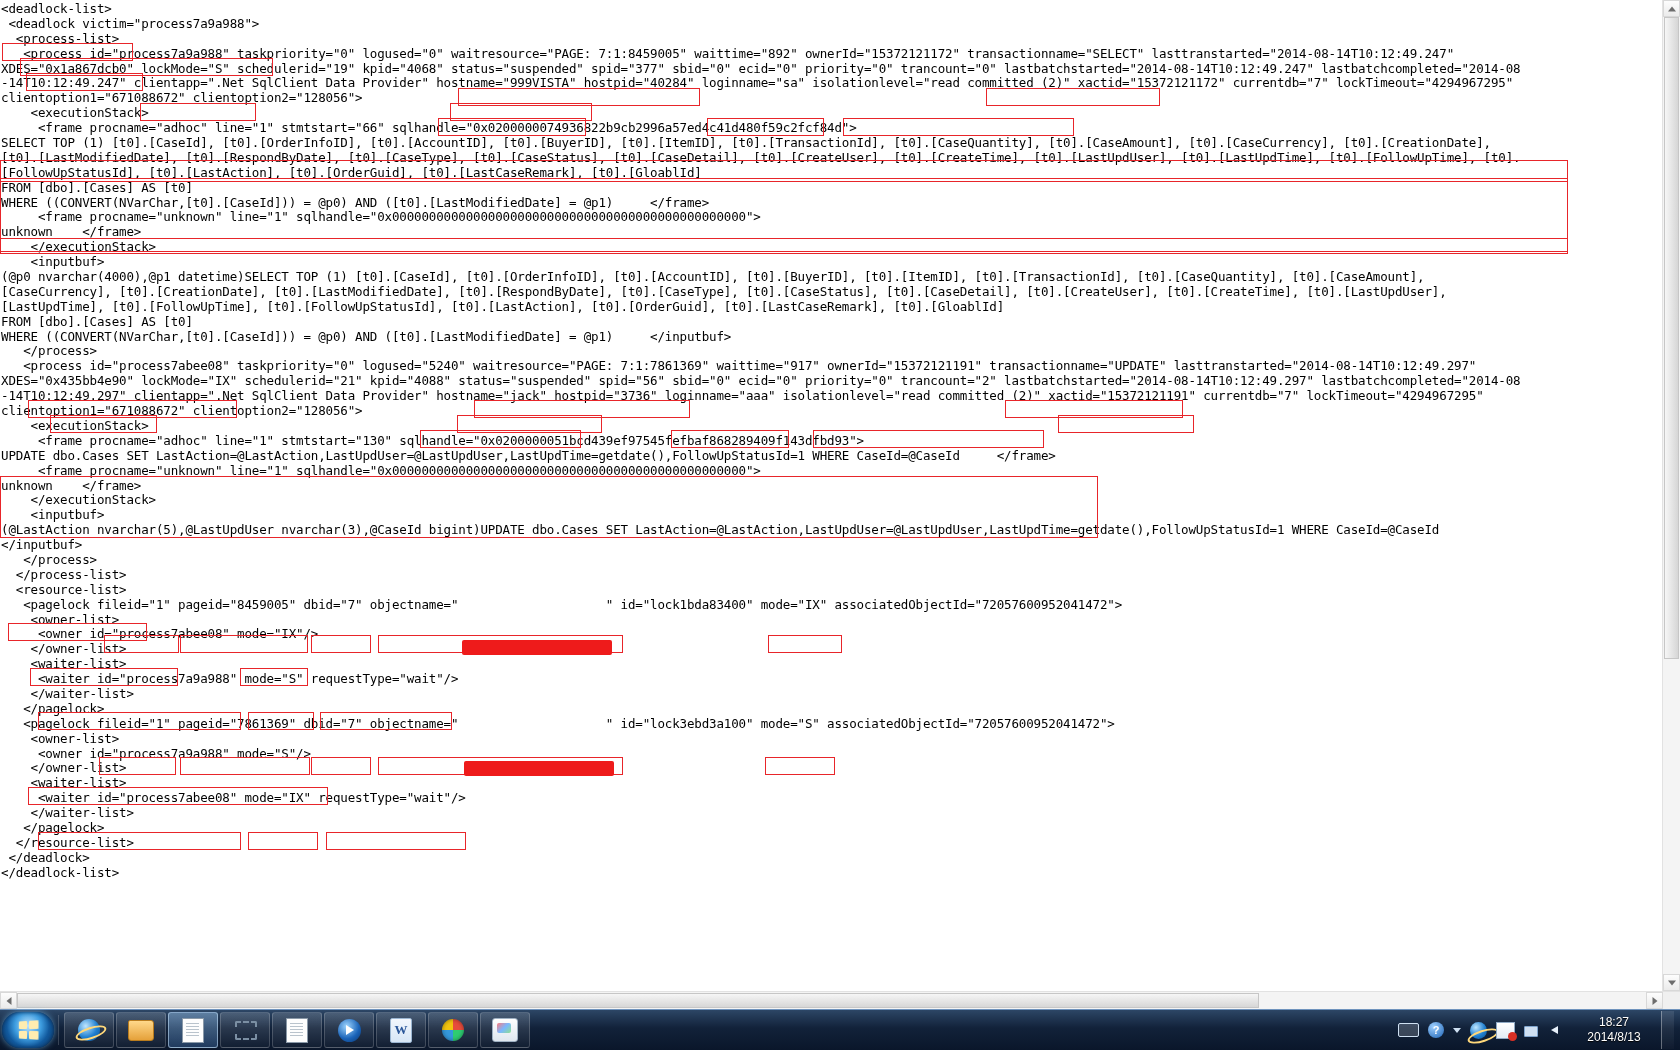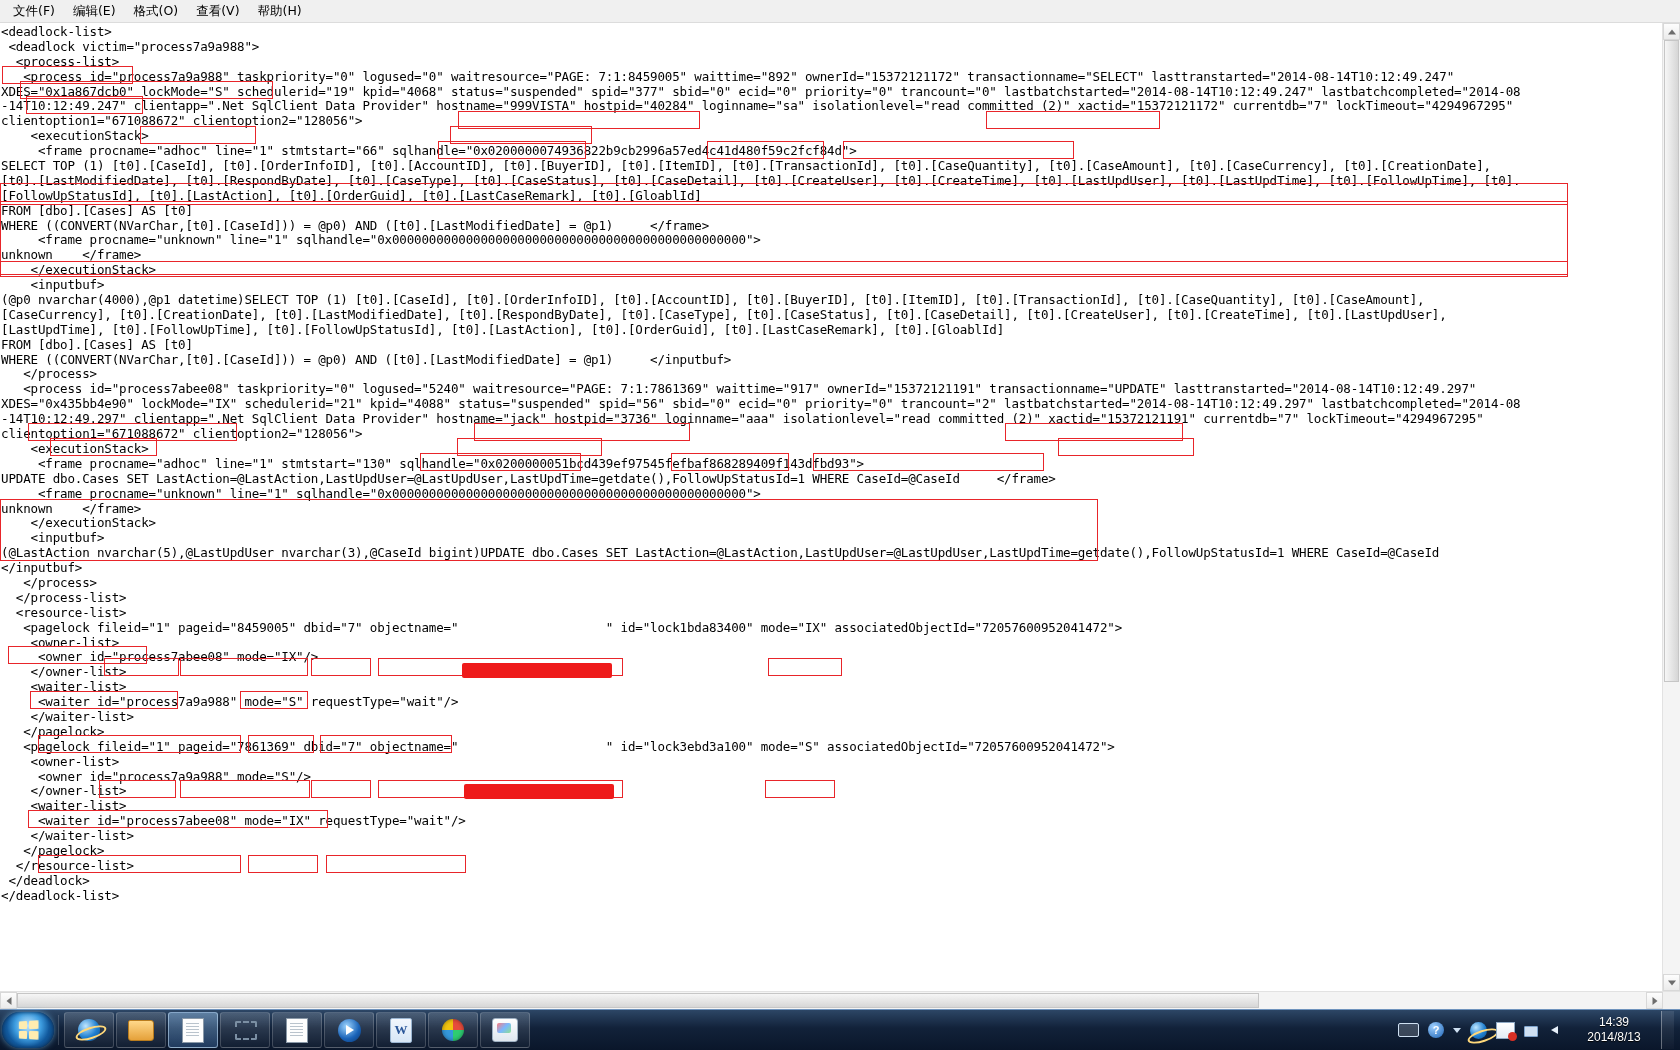--- a/index.html
+++ b/index.html
@@ -169,27 +169,20 @@
       border-radius:50%;background:#d93025;}
   .ic-caret{width:0;height:0;border-left:4px solid transparent;border-right:4px solid transparent;
       border-top:5px solid #cfe0f2;}
 </style>
 </head>
 <body>
 
 <div id="app">
 
 
-  <div class="menubar">
-    <div class="menuitem">文件(F)</div>
-    <div class="menuitem">编辑(E)</div>
-    <div class="menuitem">格式(O)</div>
-    <div class="menuitem">查看(V)</div>
-    <div class="menuitem">帮助(H)</div>
-  </div>
 
   <div class="body-area">
     <div class="textwrap">
       <div class="textlayer" id="textlayer"><div class="line">&lt;deadlock-list&gt;</div><div class="line"> &lt;deadlock victim="process7a9a988"&gt;</div><div class="line">  &lt;process-list&gt;</div><div class="line">   &lt;process id="process7a9a988" taskpriority="0" logused="0" waitresource="PAGE: 7:1:8459005" waittime="892" ownerId="15372121172" transactionname="SELECT" lasttranstarted="2014-08-14T10:12:49.247"</div><div class="line">XDES="0x1a867dcb0" lockMode="S" schedulerid="19" kpid="4068" status="suspended" spid="377" sbid="0" ecid="0" priority="0" trancount="0" lastbatchstarted="2014-08-14T10:12:49.247" lastbatchcompleted="2014-08</div><div class="line">-14T10:12:49.247" clientapp=".Net SqlClient Data Provider" hostname="999VISTA" hostpid="40284" loginname="sa" isolationlevel="read committed (2)" xactid="15372121172" currentdb="7" lockTimeout="4294967295"</div><div class="line">clientoption1="671088672" clientoption2="128056"&gt;</div><div class="line">    &lt;executionStack&gt;</div><div class="line">     &lt;frame procname="adhoc" line="1" stmtstart="66" sqlhandle="0x0200000074936822b9cb2996a57ed4c41d480f59c2fcf84d"&gt;</div><div class="line">SELECT TOP (1) [t0].[CaseId], [t0].[OrderInfoID], [t0].[AccountID], [t0].[BuyerID], [t0].[ItemID], [t0].[TransactionId], [t0].[CaseQuantity], [t0].[CaseAmount], [t0].[CaseCurrency], [t0].[CreationDate],</div><div class="line">[t0].[LastModifiedDate], [t0].[RespondByDate], [t0].[CaseType], [t0].[CaseStatus], [t0].[CaseDetail], [t0].[CreateUser], [t0].[CreateTime], [t0].[LastUpdUser], [t0].[LastUpdTime], [t0].[FollowUpTime], [t0].</div><div class="line">[FollowUpStatusId], [t0].[LastAction], [t0].[OrderGuid], [t0].[LastCaseRemark], [t0].[GloablId]</div><div class="line">FROM [dbo].[Cases] AS [t0]</div><div class="line">WHERE ((CONVERT(NVarChar,[t0].[CaseId])) = @p0) AND ([t0].[LastModifiedDate] = @p1)     &lt;/frame&gt;</div><div class="line">     &lt;frame procname="unknown" line="1" sqlhandle="0x000000000000000000000000000000000000000000000000"&gt;</div><div class="line">unknown    &lt;/frame&gt;</div><div class="line">    &lt;/executionStack&gt;</div><div class="line">    &lt;inputbuf&gt;</div><div class="line">(@p0 nvarchar(4000),@p1 datetime)SELECT TOP (1) [t0].[CaseId], [t0].[OrderInfoID], [t0].[AccountID], [t0].[BuyerID], [t0].[ItemID], [t0].[TransactionId], [t0].[CaseQuantity], [t0].[CaseAmount],</div><div class="line">[CaseCurrency], [t0].[CreationDate], [t0].[LastModifiedDate], [t0].[RespondByDate], [t0].[CaseType], [t0].[CaseStatus], [t0].[CaseDetail], [t0].[CreateUser], [t0].[CreateTime], [t0].[LastUpdUser],</div><div class="line">[LastUpdTime], [t0].[FollowUpTime], [t0].[FollowUpStatusId], [t0].[LastAction], [t0].[OrderGuid], [t0].[LastCaseRemark], [t0].[GloablId]</div><div class="line">FROM [dbo].[Cases] AS [t0]</div><div class="line">WHERE ((CONVERT(NVarChar,[t0].[CaseId])) = @p0) AND ([t0].[LastModifiedDate] = @p1)     &lt;/inputbuf&gt;</div><div class="line">   &lt;/process&gt;</div><div class="line">   &lt;process id="process7abee08" taskpriority="0" logused="5240" waitresource="PAGE: 7:1:7861369" waittime="917" ownerId="15372121191" transactionname="UPDATE" lasttranstarted="2014-08-14T10:12:49.297"</div><div class="line">XDES="0x435bb4e90" lockMode="IX" schedulerid="21" kpid="4088" status="suspended" spid="56" sbid="0" ecid="0" priority="0" trancount="2" lastbatchstarted="2014-08-14T10:12:49.297" lastbatchcompleted="2014-08</div><div class="line">-14T10:12:49.297" clientapp=".Net SqlClient Data Provider" hostname="jack" hostpid="3736" loginname="aaa" isolationlevel="read committed (2)" xactid="15372121191" currentdb="7" lockTimeout="4294967295"</div><div class="line">clientoption1="671088672" clientoption2="128056"&gt;</div><div class="line">    &lt;executionStack&gt;</div><div class="line">     &lt;frame procname="adhoc" line="1" stmtstart="130" sqlhandle="0x0200000051bcd439ef97545fefbaf868289409f143dfbd93"&gt;</div><div class="line">UPDATE dbo.Cases SET LastAction=@LastAction,LastUpdUser=@LastUpdUser,LastUpdTime=getdate(),FollowUpStatusId=1 WHERE CaseId=@CaseId     &lt;/frame&gt;</div><div class="line">     &lt;frame procname="unknown" line="1" sqlhandle="0x000000000000000000000000000000000000000000000000"&gt;</div><div class="line">unknown    &lt;/frame&gt;</div><div class="line">    &lt;/executionStack&gt;</div><div class="line">    &lt;inputbuf&gt;</div><div class="line">(@LastAction nvarchar(5),@LastUpdUser nvarchar(3),@CaseId bigint)UPDATE dbo.Cases SET LastAction=@LastAction,LastUpdUser=@LastUpdUser,LastUpdTime=getdate(),FollowUpStatusId=1 WHERE CaseId=@CaseId</div><div class="line">&lt;/inputbuf&gt;</div><div class="line">   &lt;/process&gt;</div><div class="line">  &lt;/process-list&gt;</div><div class="line">  &lt;resource-list&gt;</div><div class="line">   &lt;pagelock fileid="1" pageid="8459005" dbid="7" objectname="                    " id="lock1bda83400" mode="IX" associatedObjectId="72057600952041472"&gt;</div><div class="line">    &lt;owner-list&gt;</div><div class="line">     &lt;owner id="process7abee08" mode="IX"/&gt;</div><div class="line">    &lt;/owner-list&gt;</div><div class="line">    &lt;waiter-list&gt;</div><div class="line">     &lt;waiter id="process7a9a988" mode="S" requestType="wait"/&gt;</div><div class="line">    &lt;/waiter-list&gt;</div><div class="line">   &lt;/pagelock&gt;</div><div class="line">   &lt;pagelock fileid="1" pageid="7861369" dbid="7" objectname="                    " id="lock3ebd3a100" mode="S" associatedObjectId="72057600952041472"&gt;</div><div class="line">    &lt;owner-list&gt;</div><div class="line">     &lt;owner id="process7a9a988" mode="S"/&gt;</div><div class="line">    &lt;/owner-list&gt;</div><div class="line">    &lt;waiter-list&gt;</div><div class="line">     &lt;waiter id="process7abee08" mode="IX" requestType="wait"/&gt;</div><div class="line">    &lt;/waiter-list&gt;</div><div class="line">   &lt;/pagelock&gt;</div><div class="line">  &lt;/resource-list&gt;</div><div class="line"> &lt;/deadlock&gt;</div><div class="line">&lt;/deadlock-list&gt;</div></div>
       <div id="annolayer">
           <div class="anno" style="left: 2px; top: 43px; width: 131px; height: 18px; border-color: rgb(232, 37, 42);"></div>
           <div class="anno" style="left: 20px; top: 58px; width: 253px; height: 18px; border-color: rgb(232, 37, 42);"></div>
           <div class="anno" style="left: 26px; top: 73px; width: 117px; height: 18px; border-color: rgb(232, 37, 42);"></div>
           <div class="anno" style="left: 458px; top: 88px; width: 242px; height: 18px; border-color: rgb(232, 37, 42);"></div>
           <div class="anno" style="left: 986px; top: 88px; width: 174px; height: 18px; border-color: rgb(232, 37, 42);"></div>
@@ -300,19 +293,19 @@
 
     <div class="tray">
       <span class="ic-kb"></span>
       <span class="ic-help">?</span>
       <span class="ic-caret"></span>
       <span class="ic ic-ie" style="width:17px;height:17px"></span>
       <span class="ic-flagx"></span>
       <span class="ic-net"></span>
       <span class="ic-spk"></span>
       <div class="clock">
-        <div>14:39</div>
+        <div>18:27</div>
         <div>2014/8/13</div>
       </div>
       <div class="showdesk"></div>
     </div>
   </div>
 </div>
 
 </body></html>

